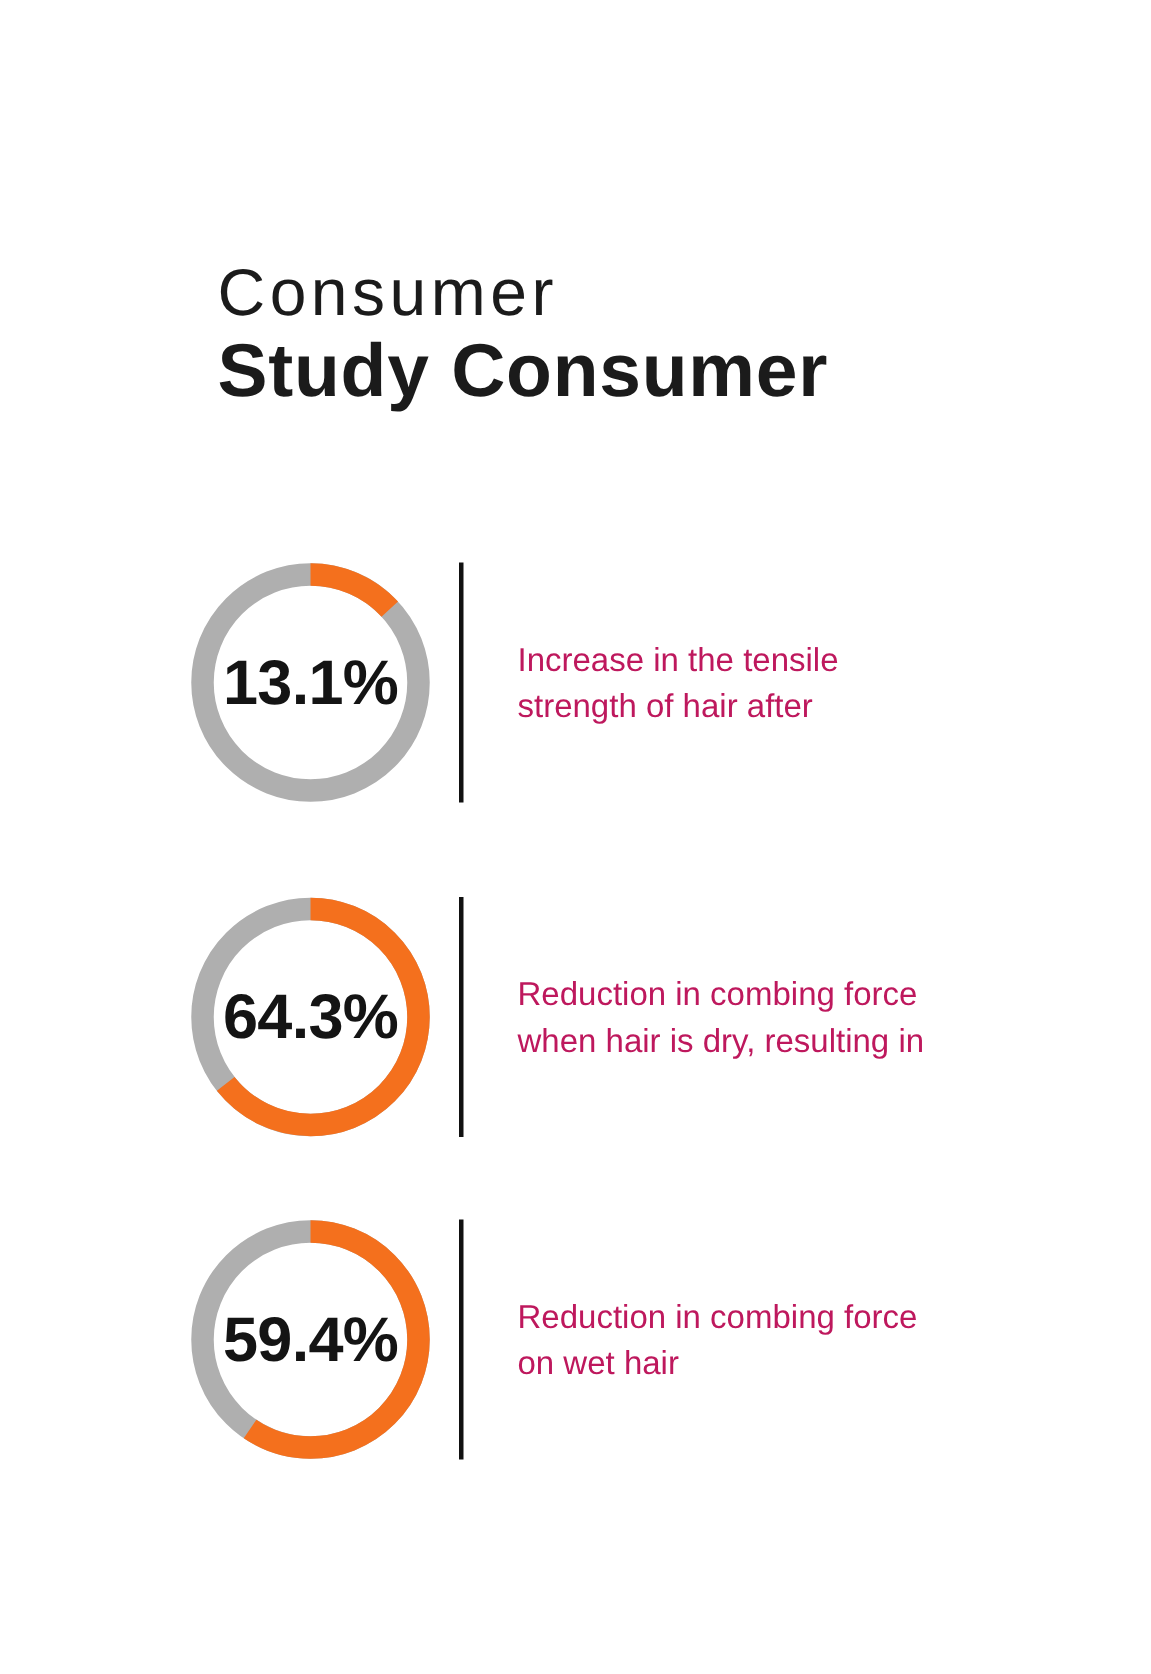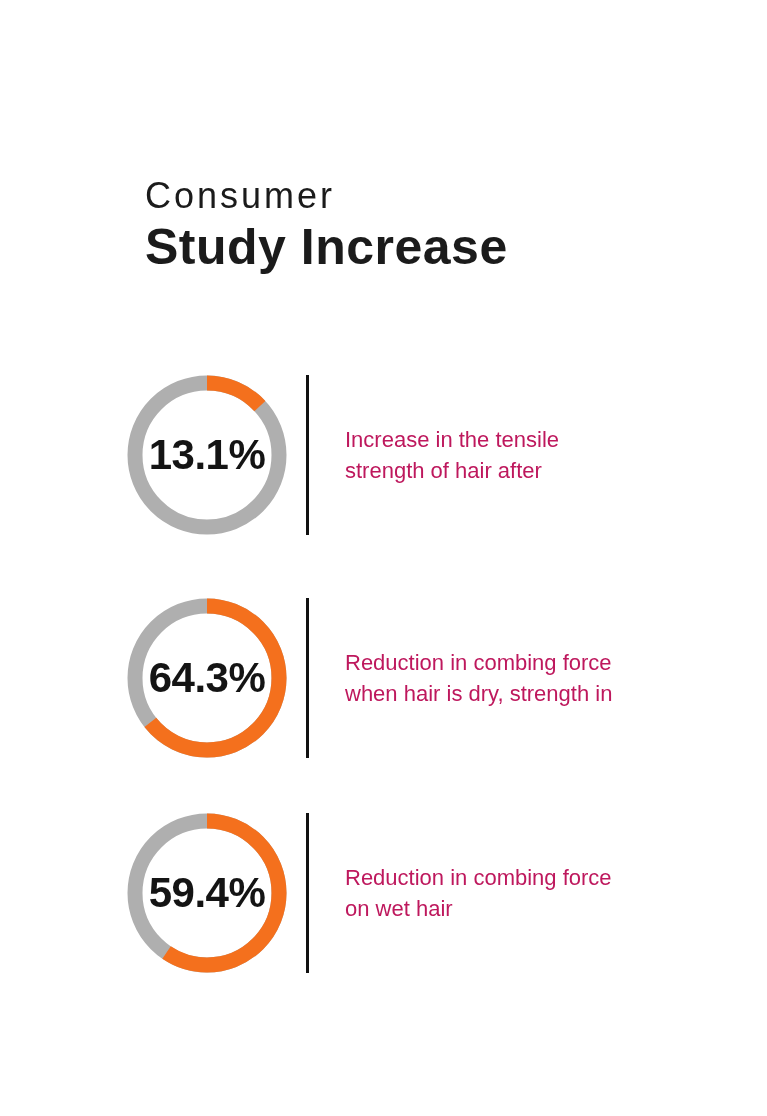--- a/index.html
+++ b/index.html
@@ -16,21 +16,21 @@
     overflow: hidden;
   }
 
   
   .title-block {
     position: absolute;
     left: 145px;
     top: 172px;
   }
   .title-light {
-    font-size: 36px;
+    font-size: 44px;
     font-weight: 300;
     letter-spacing: 3px;
     line-height: 48px;
     color: var(--ink, #1b1b1b);
   }
   .title-bold {
     font-size: 50px;
     font-weight: 700;
     letter-spacing: 0.5px;
     line-height: 54px;
@@ -96,21 +96,21 @@
     color: #be185d;
   }
 </style>
 </head>
 <body>
 
 <div class="page">
 
   <div class="title-block">
     <div class="title-light">Consumer</div>
-    <div class="title-bold">Study Increase</div>
+    <div class="title-bold">Study Consumer</div>
   </div>
 
   <div class="stat-row row-0">
     <div class="donut-wrap">
       <svg width="160" height="160" viewBox="0 0 160 160">
         <circle class="ring-base" cx="80" cy="80" r="72"></circle>
         <circle class="ring-arc" cx="80" cy="80" r="72" transform="rotate(-90 80 80)" stroke-dasharray="59.26300381731786 452.3893421169302"></circle>
       </svg>
       <div class="donut-percent">13.1%</div>
     </div>
@@ -125,21 +125,21 @@
     <div class="donut-wrap">
       <svg width="160" height="160" viewBox="0 0 160 160">
         <circle class="ring-base" cx="80" cy="80" r="72"></circle>
         <circle class="ring-arc" cx="80" cy="80" r="72" transform="rotate(-90 80 80)" stroke-dasharray="290.8863469811861 452.3893421169302"></circle>
       </svg>
       <div class="donut-percent">64.3%</div>
     </div>
     <div class="divider"></div>
     <div class="stat-text">
       <div>Reduction in combing force</div>
-      <div>when hair is dry, strength in</div>
+      <div>when hair is dry, resulting in</div>
     </div>
   </div>
 
   <div class="stat-row row-2">
     <div class="donut-wrap">
       <svg width="160" height="160" viewBox="0 0 160 160">
         <circle class="ring-base" cx="80" cy="80" r="72"></circle>
         <circle class="ring-arc" cx="80" cy="80" r="72" transform="rotate(-90 80 80)" stroke-dasharray="268.71926921745654 452.3893421169302"></circle>
       </svg>
       <div class="donut-percent">59.4%</div>

